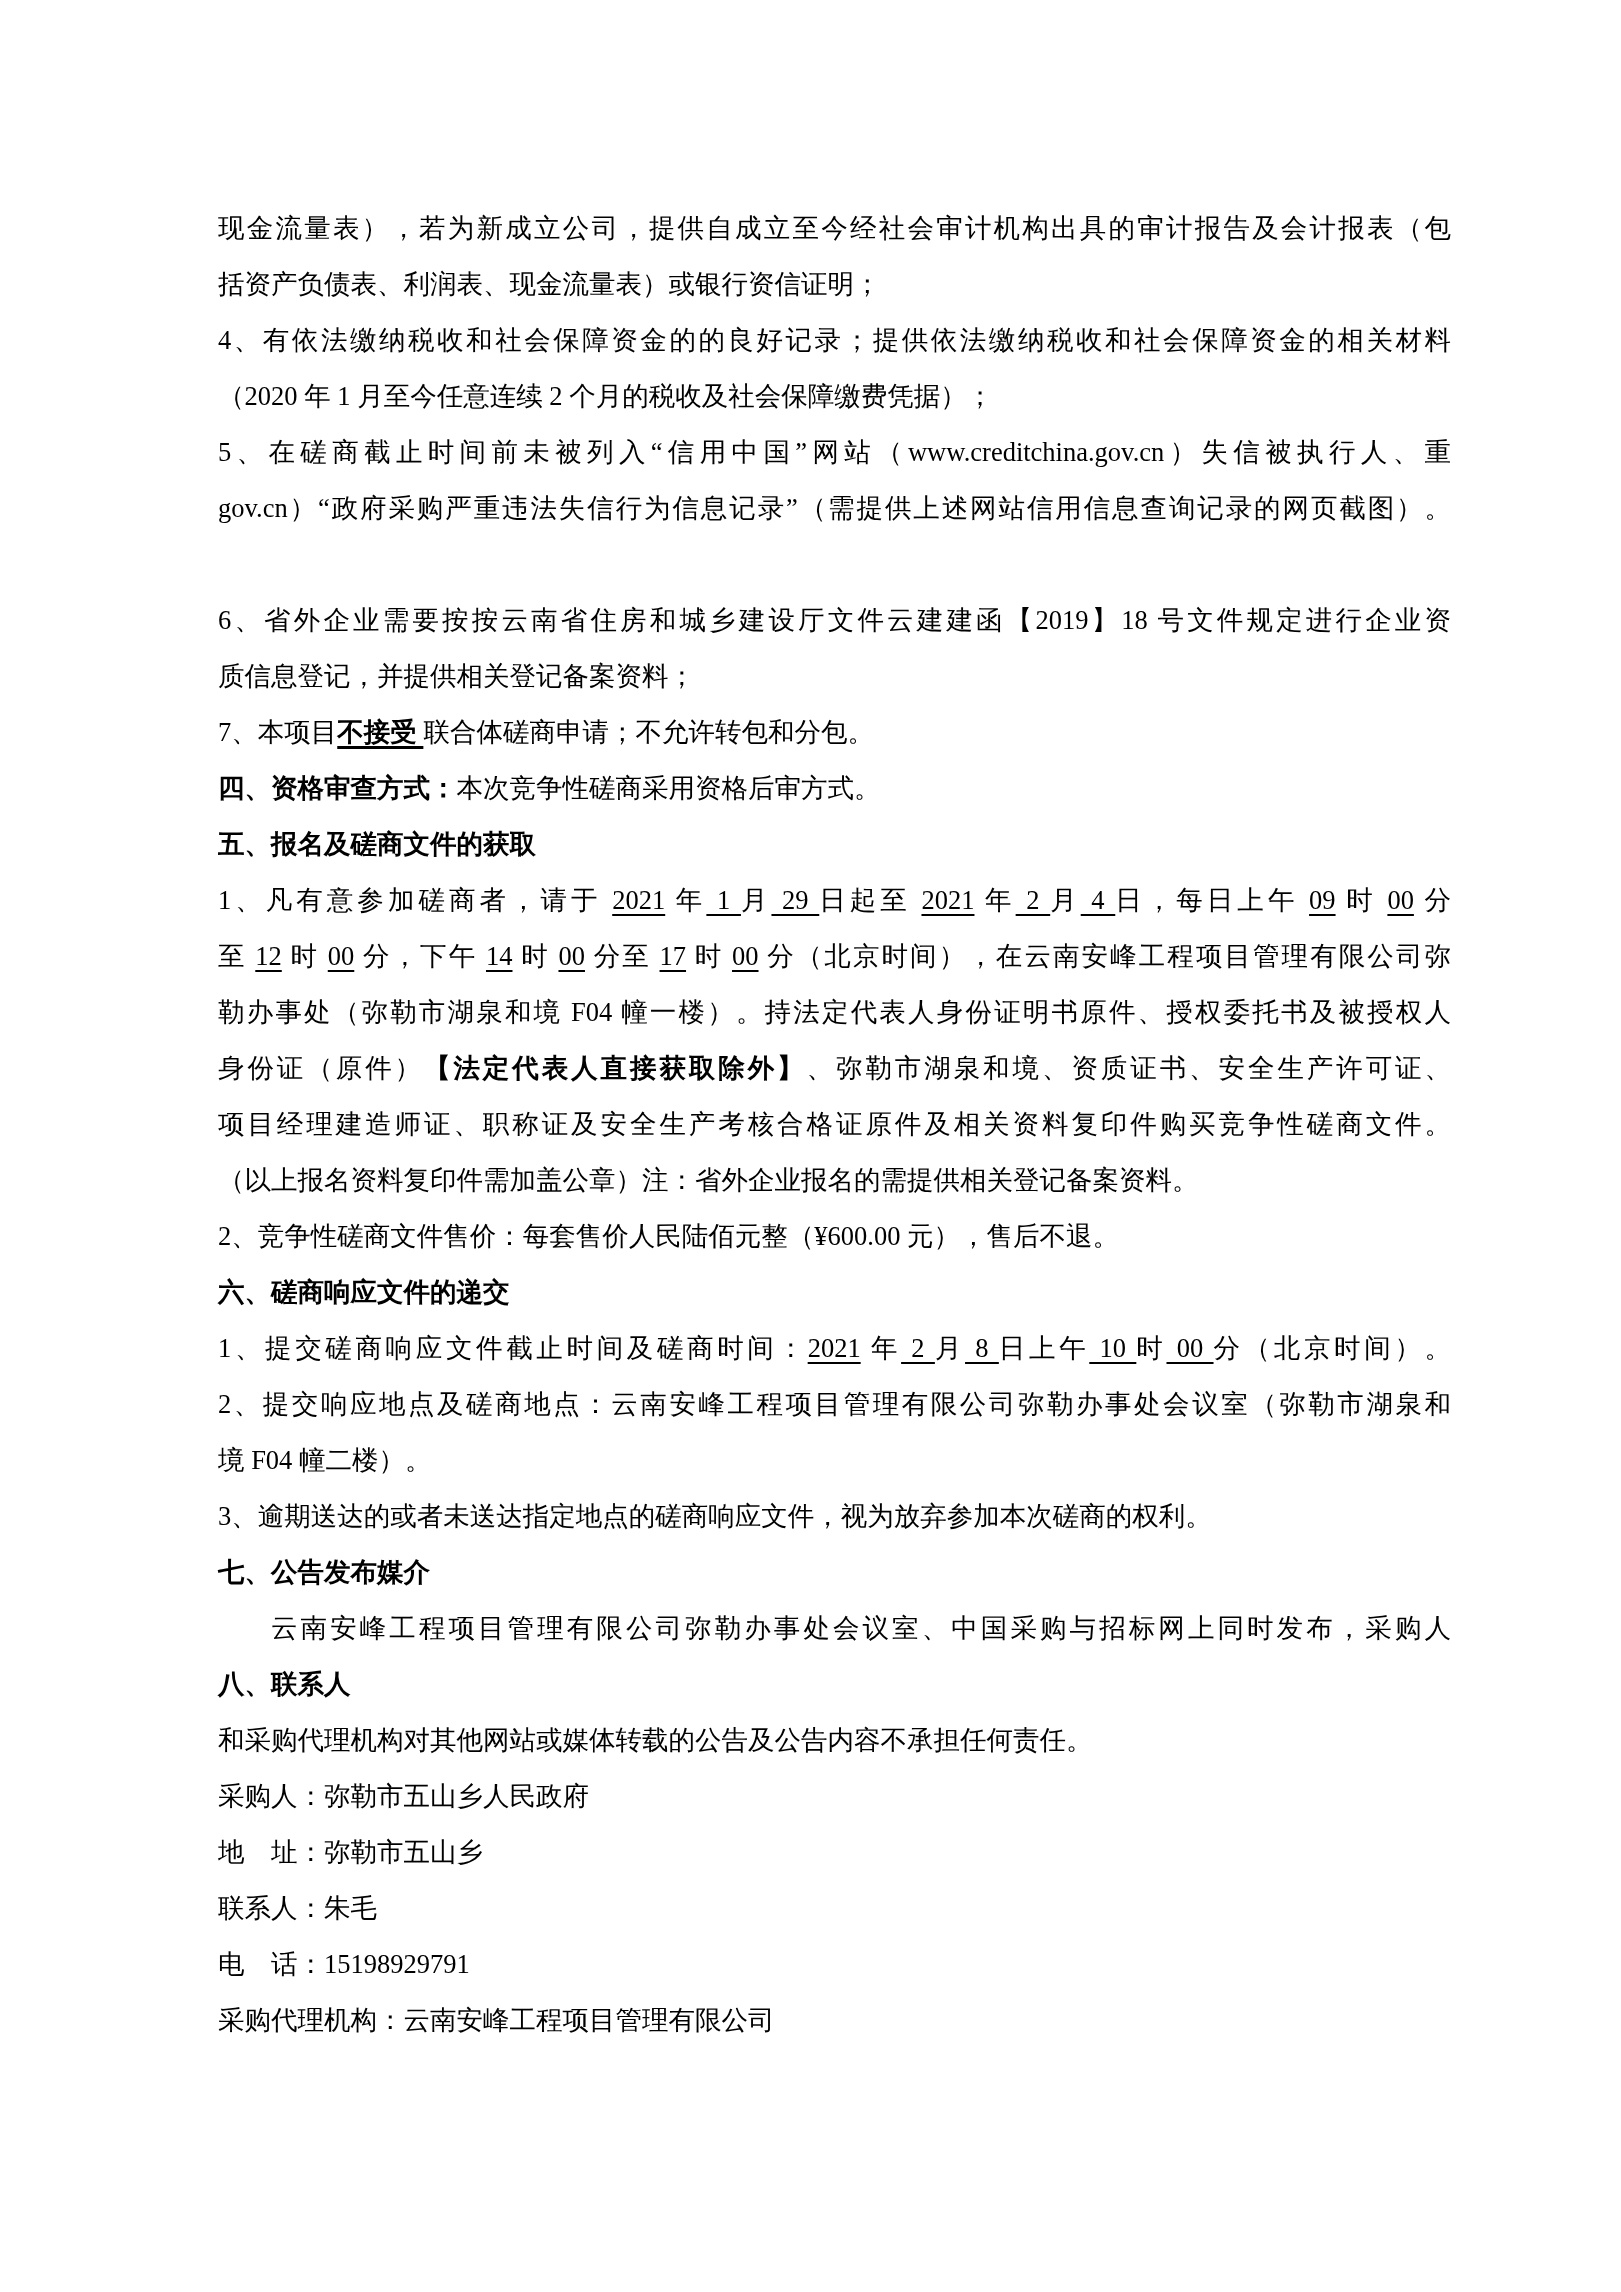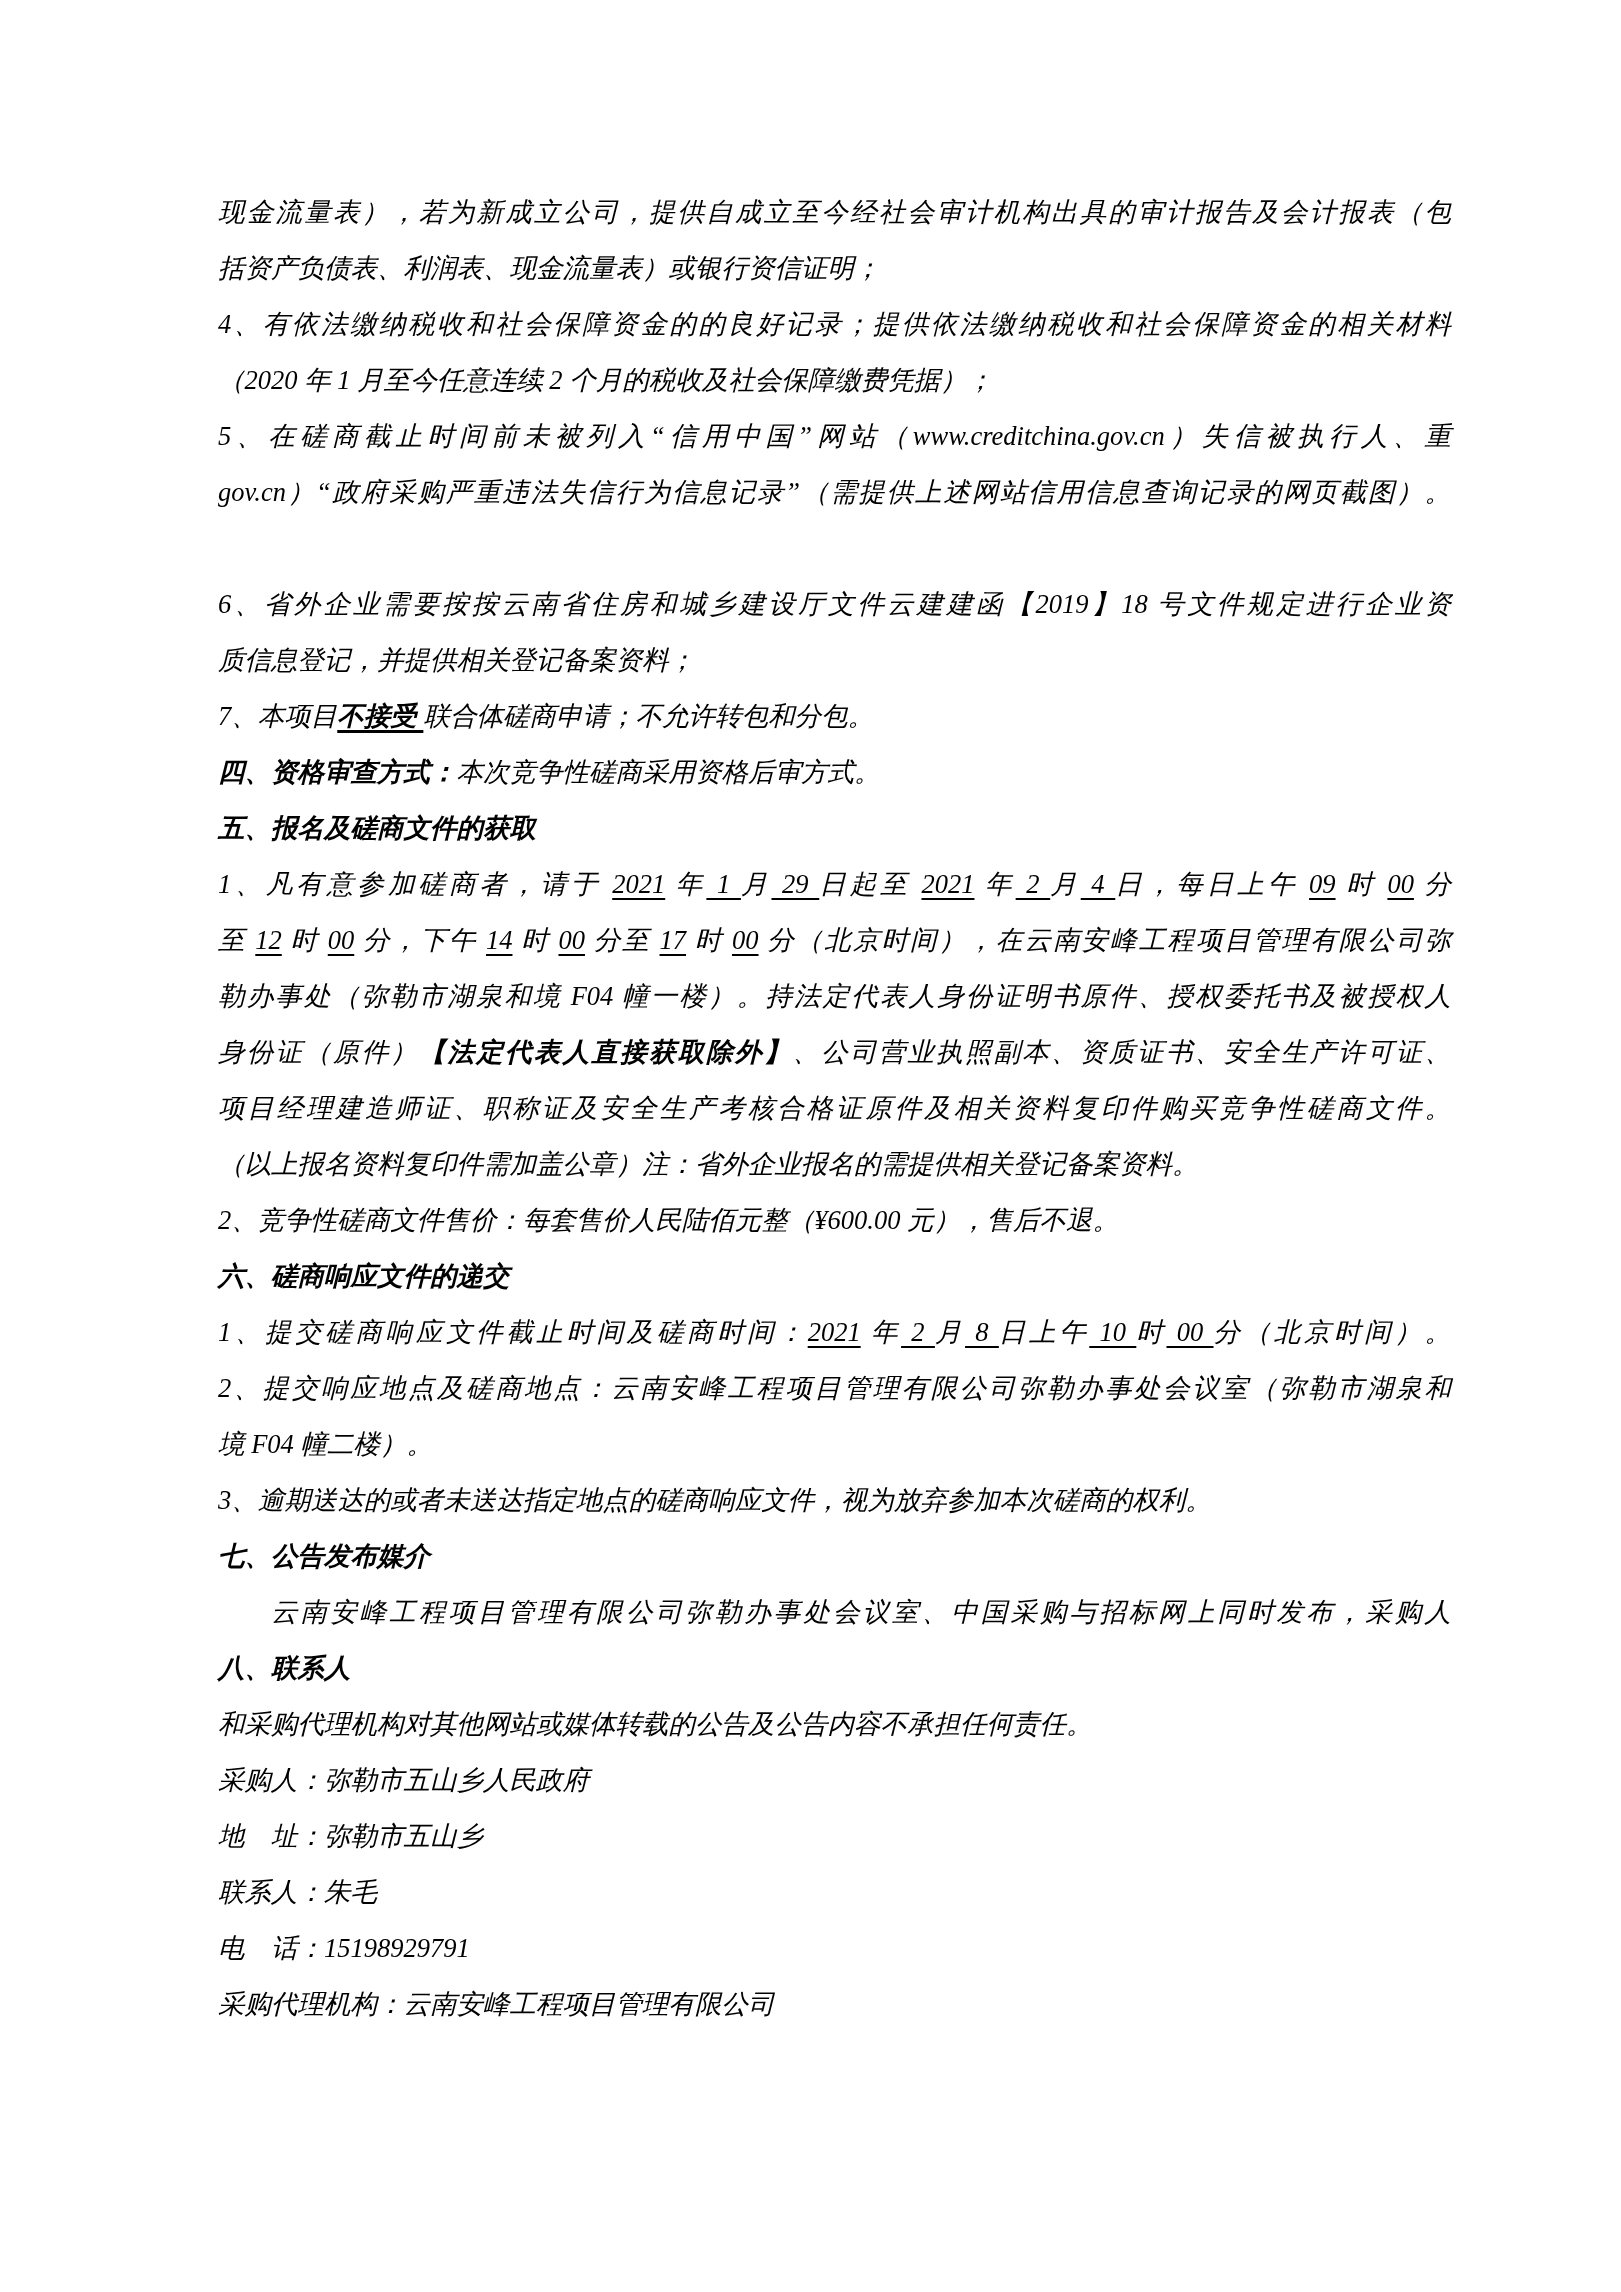--- a/index.html
+++ b/index.html
@@ -12,23 +12,22 @@
     width: 1621px;
     height: 2293px;
     background: #ffffff;
     overflow: hidden;
     font-family: "Liberation Serif", "DejaVu Serif", serif;
     color: #000000;
   }
   .content {
     position: absolute;
     left: 218px;
-    top: 184px;
+    top: 200px;
     width: 1233px;
-    font-style: italic;
   }
   .line {
     font-size: 26.5px;
     line-height: 56px;
     min-height: 56px;
     text-align: left;
     word-break: keep-all;
   }
   .line.fill {
     text-align: justify;
@@ -65,21 +64,21 @@
       <div class="line fill"><span class="run">5、在磋商截止时间前未被列入“信用中国”网站（www.creditchina.gov.cn）失信被执行人、重</span></div>
       <div class="line fill"><span class="run">gov.cn）“政府采购严重违法失信行为信息记录”（需提供上述网站信用信息查询记录的网页截图）。</span></div>
       <div class="line fill gap"><span class="run">6、省外企业需要按按云南省住房和城乡建设厅文件云建建函【2019】18 号文件规定进行企业资</span></div>
       <div class="line"><span class="run">质信息登记，并提供相关登记备案资料；</span></div>
       <div class="line"><span class="run">7、本项目</span><span class="run b u">不接受 </span><span class="run">联合体磋商申请；不允许转包和分包。</span></div>
       <div class="line"><span class="run b">四、资格审查方式：</span><span class="run">本次竞争性磋商采用资格后审方式。</span></div>
       <div class="line"><span class="run b">五、报名及磋商文件的获取</span></div>
       <div class="line fill"><span class="run">1、凡有意参加磋商者，请于 </span><span class="run u">2021</span><span class="run"> 年</span><span class="run u"> 1 </span><span class="run">月</span><span class="run u"> 29 </span><span class="run">日起至 </span><span class="run u">2021</span><span class="run"> 年</span><span class="run u"> 2 </span><span class="run">月</span><span class="run u"> 4 </span><span class="run">日，每日上午 </span><span class="run u">09</span><span class="run"> 时 </span><span class="run u">00</span><span class="run"> 分</span></div>
       <div class="line fill"><span class="run">至 </span><span class="run u">12</span><span class="run"> 时 </span><span class="run u">00</span><span class="run"> 分，下午 </span><span class="run u">14</span><span class="run"> 时 </span><span class="run u">00</span><span class="run"> 分至 </span><span class="run u">17</span><span class="run"> 时 </span><span class="run u">00</span><span class="run"> 分（北京时间），在云南安峰工程项目管理有限公司弥</span></div>
       <div class="line fill"><span class="run">勒办事处（弥勒市湖泉和境 F04 幢一楼）。持法定代表人身份证明书原件、授权委托书及被授权人</span></div>
-      <div class="line fill"><span class="run">身份证（原件）</span><span class="run b">【法定代表人直接获取除外】</span><span class="run">、公司营业执照副本、资质证书、安全生产许可证、</span></div>
+      <div class="line fill"><span class="run">身份证（原件）</span><span class="run b">【法定代表人直接获取除外】</span><span class="run">、弥勒市湖泉和境、资质证书、安全生产许可证、</span></div>
       <div class="line fill"><span class="run">项目经理建造师证、职称证及安全生产考核合格证原件及相关资料复印件购买竞争性磋商文件。</span></div>
       <div class="line"><span class="run">（以上报名资料复印件需加盖公章）注：省外企业报名的需提供相关登记备案资料。</span></div>
       <div class="line"><span class="run">2、竞争性磋商文件售价：每套售价人民陆佰元整（¥600.00 元），售后不退。</span></div>
       <div class="line"><span class="run b">六、磋商响应文件的递交</span></div>
       <div class="line fill"><span class="run">1、提交磋商响应文件截止时间及磋商时间：</span><span class="run u">2021</span><span class="run"> 年</span><span class="run u"> 2 </span><span class="run">月</span><span class="run u"> 8 </span><span class="run">日上午</span><span class="run u"> 10 </span><span class="run">时</span><span class="run u"> 00 </span><span class="run">分（北京时间）。</span></div>
       <div class="line fill"><span class="run">2、提交响应地点及磋商地点：云南安峰工程项目管理有限公司弥勒办事处会议室（弥勒市湖泉和</span></div>
       <div class="line"><span class="run">境 F04 幢二楼）。</span></div>
       <div class="line"><span class="run">3、逾期送达的或者未送达指定地点的磋商响应文件，视为放弃参加本次磋商的权利。</span></div>
       <div class="line"><span class="run b">七、公告发布媒介</span></div>
       <div class="line fill indent"><span class="run">云南安峰工程项目管理有限公司弥勒办事处会议室、中国采购与招标网上同时发布，采购人</span></div>

